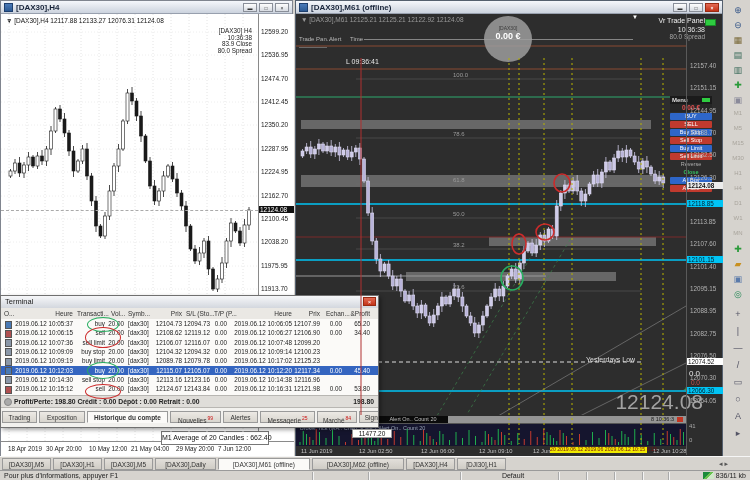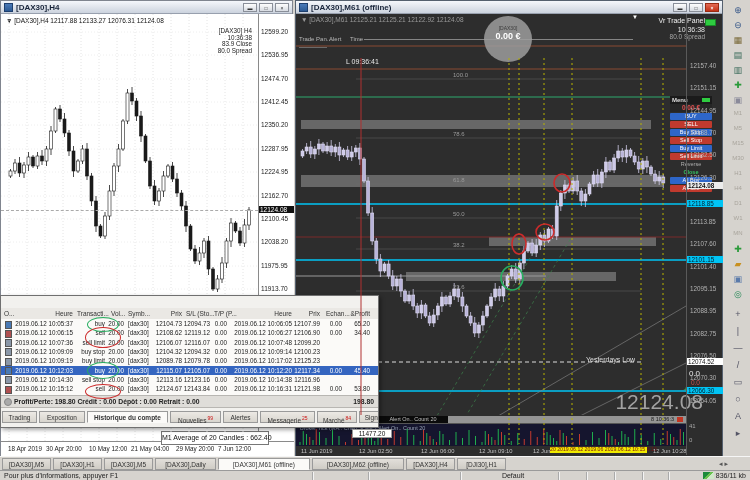--- a/index.html
+++ b/index.html
@@ -726,20 +726,24 @@
       <div class="rtb" style="left: 3px; top: 325px; width: 16px; text-align: center; color: rgb(85, 85, 102);">|</div>
       <div class="rtb" style="left: 3px; top: 342px; width: 16px; text-align: center; color: rgb(85, 85, 102);">―</div>
       <div class="rtb" style="left: 3px; top: 359px; width: 16px; text-align: center; color: rgb(85, 85, 102);">/</div>
       <div class="rtb" style="left: 3px; top: 376px; width: 16px; text-align: center; color: rgb(85, 85, 102);">▭</div>
       <div class="rtb" style="left: 3px; top: 393px; width: 16px; text-align: center; color: rgb(85, 85, 102);">○</div>
       <div class="rtb" style="left: 3px; top: 410px; width: 16px; text-align: center; color: rgb(85, 85, 102);">A</div>
       <div class="rtb" style="left: 3px; top: 427px; width: 16px; text-align: center; color: rgb(85, 85, 102);">▸</div>
     </div>
 
   <div class="win" id="terminal">
+    <div id="term-tbar">
+      <span class="txt" id="term-title">Terminal</span>
+      <span id="term-close">×</span>
+    </div>
     <div id="term-head">
         <div class="txt" style="left: 3px; top: 2px; font-size: 6.5px; color: rgb(51, 51, 51);">O...</div>
         <div class="txt" style="right: 305px; top: 2px; font-size: 6.5px; color: rgb(51, 51, 51);">Heure</div>
         <div class="txt" style="left: 76px; top: 2px; font-size: 6.5px; color: rgb(51, 51, 51);">Transacti...</div>
         <div class="txt" style="left: 110px; top: 2px; font-size: 6.5px; color: rgb(51, 51, 51);">Vol...</div>
         <div class="txt" style="left: 127px; top: 2px; font-size: 6.5px; color: rgb(51, 51, 51);">Symb...</div>
         <div class="txt" style="right: 196px; top: 2px; font-size: 6.5px; color: rgb(51, 51, 51);">Prix</div>
         <div class="txt" style="left: 185px; top: 2px; font-size: 6.5px; color: rgb(51, 51, 51);">S/L (Sto...</div>
         <div class="txt" style="left: 213px; top: 2px; font-size: 6.5px; color: rgb(51, 51, 51);">T/P (P...</div>
         <div class="txt" style="right: 86px; top: 2px; font-size: 6.5px; color: rgb(51, 51, 51);">Heure</div>

